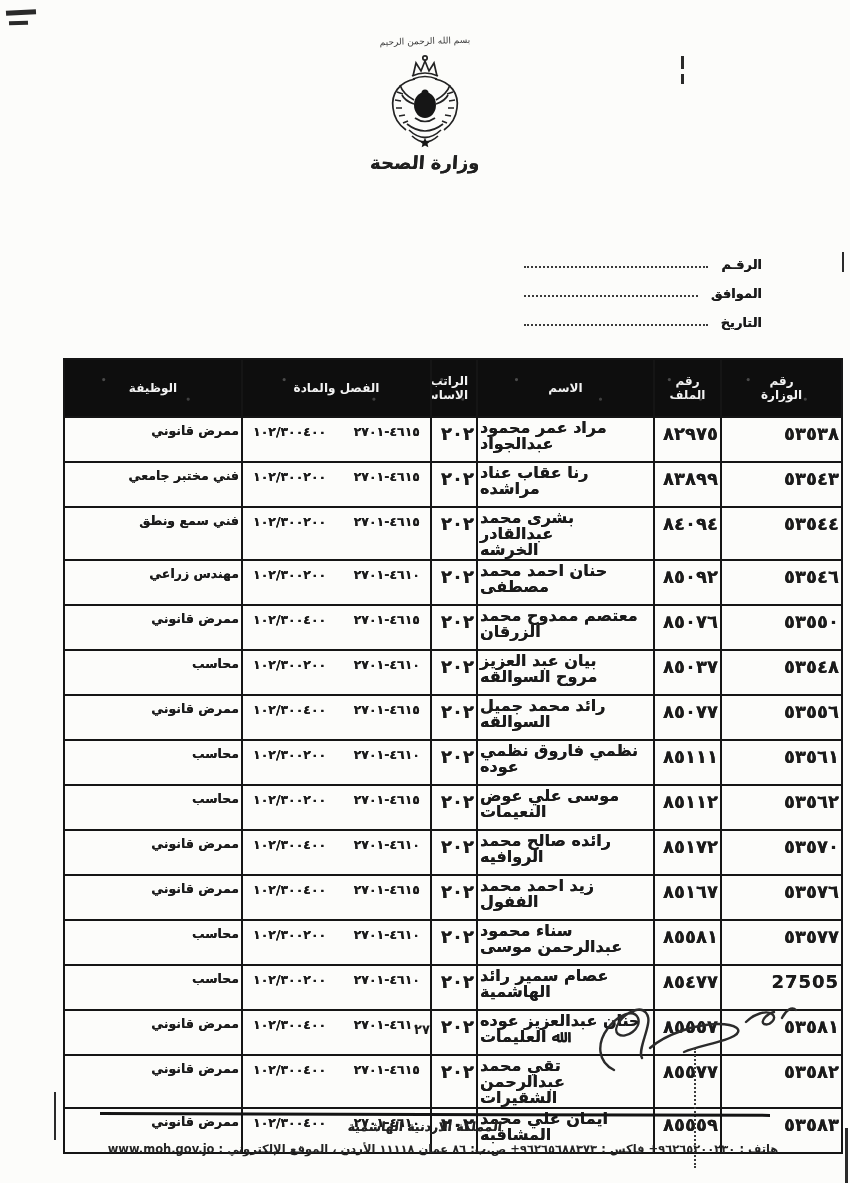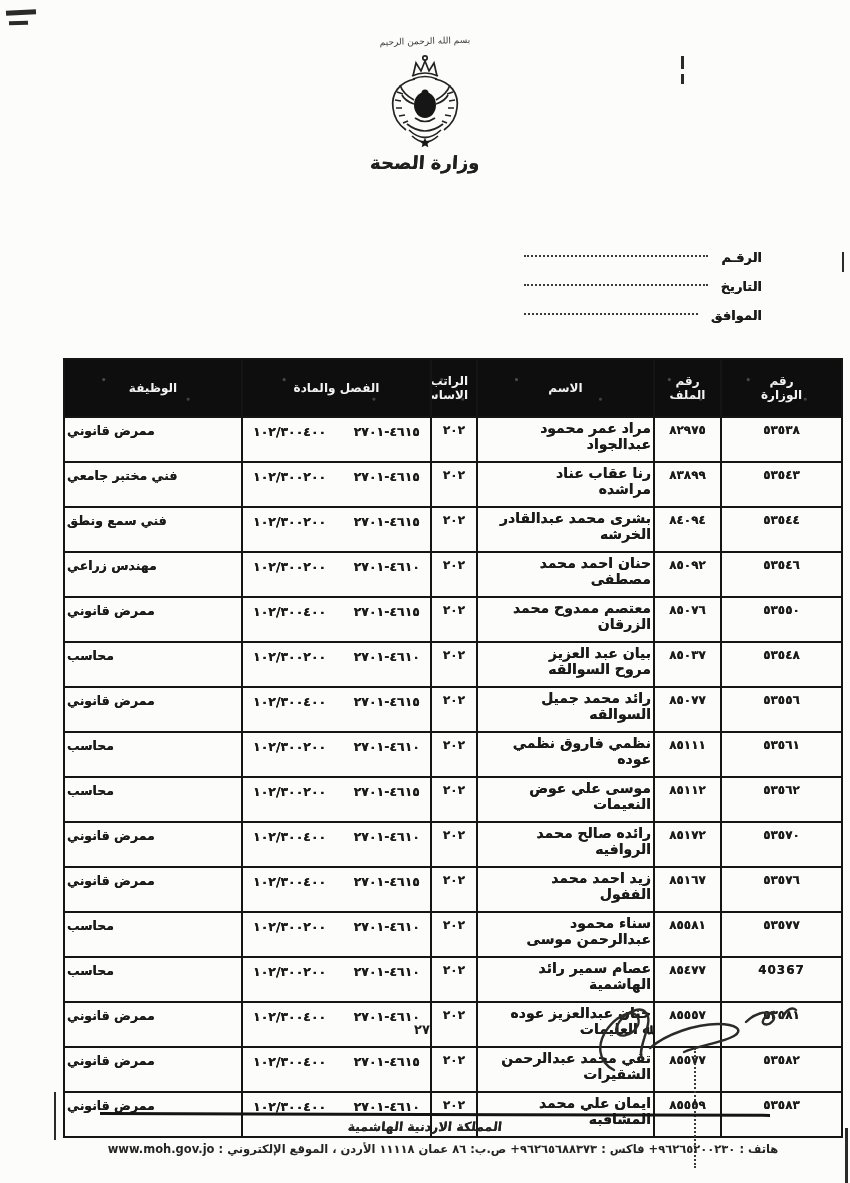--- a/index.html
+++ b/index.html
@@ -16,48 +16,48 @@
     font-size:9px; color:#3b3b3b; transform:rotate(-1.5deg); letter-spacing:0;
   }
   .emblem{position:absolute; top:52px; left:50%; transform:translateX(-50%);}
   .ministry-title{
     position:absolute; top:152px; left:0; right:0; text-align:center;
     font-size:18px; font-weight:bold; color:#202020;
     text-shadow:0 0 .6px #202020; transform:skewX(-4deg);
   }
   
   .ref-block{position:absolute; top:243px; right:86px; width:240px;}
-  .ref-row{display:flex; align-items:center; height:29px;gap:7px;}
+  .ref-row{display:flex; align-items:flex-end; height:29px;gap:7px;}
   .ref-label{
     font-size:13px; font-weight:bold; white-space:nowrap; padding-right:2px;
     text-shadow:0 0 .5px #222;
   }
   .ref-leader{
     flex:1; border-bottom:2px dotted #3a3a3a; margin:0 6px 4px 0; height:1px;
   }
   
   .tbl-wrap{position:absolute; top:358px; right:7px; left:65px; width:778px;}
   table{border-collapse:collapse; table-layout:fixed; width:778px; direction:rtl;}
   th,td{border:2px solid #151515; overflow:hidden;}
   thead th{
     background:#0e0e0e; color:#f2f2f2; font-size:12px; font-weight:bold;
     height:40px; line-height:14px; padding:8px;
     background-image:radial-gradient(circle at 22% 35%, #4a4a4a 0 1px, transparent 2px),
                      radial-gradient(circle at 70% 70%, #404040 0 1px, transparent 2px);
   }
   tbody td{height:37px; vertical-align:top; padding:2px 2px 1px 2px;}
-  .c-num{font-size:12px; font-weight:bold; text-align:center; padding-top:5px;
+  .c-num{font-size:18px; font-weight:bold; text-align:right; padding-top:5px;
          letter-spacing:1px; text-shadow:0 0 .5px #222;}
-  .c-name{font-size:14px; font-weight:bold; text-align:right; line-height:16px;
+  .c-name{font-size:16px; font-weight:bold; text-align:left; line-height:16px;
           text-shadow:0 0 .5px #222;}
   .c-fasl{direction:ltr;}
   .fasl-inner{display:flex; justify-content:space-between; direction:ltr;
               font-size:12.5px; font-weight:bold; padding:4px 8px 0 8px;
               letter-spacing:.5px; text-shadow:0 0 .5px #222;text-align:right;}
-  .c-job{font-size:12.5px; font-weight:bold; text-align:left; padding-top:5px;
+  .c-job{font-size:12.5px; font-weight:bold; text-align:right; padding-top:5px;
          text-shadow:0 0 .5px #222;}
   
   .page-number{position:absolute; top:1022px; left:414px; font-size:13px;
                font-weight:bold; letter-spacing:2px;}
   .signature{position:absolute; top:996px; left:538px;}
   .dotted-vline{position:absolute; top:1048px; left:694px; height:120px;
                 border-left:2px dotted #3a3a3a;}
   
   .footer-rule{position:absolute; top:1113px; left:100px; width:670px; height:3px;
                background:#141414; transform:rotate(.15deg);}
@@ -116,25 +116,25 @@
   </div>
 
   <div class="ministry-title">وزارة الصحة</div>
 
   <div class="ref-block">
     <div class="ref-row">
       <span class="ref-label">الرقـم</span>
       <span class="ref-leader"></span>
     </div>
     <div class="ref-row">
-      <span class="ref-label">التاريخ</span>
+      <span class="ref-label">الموافق</span>
       <span class="ref-leader"></span>
     </div>
     <div class="ref-row">
-      <span class="ref-label">الموافق</span>
+      <span class="ref-label">التاريخ</span>
       <span class="ref-leader"></span>
     </div>
   </div>
 
   <div class="tbl-wrap">
     <table>
       <colgroup>
         <col style="width:121px">
           <col style="width:67px">
           <col style="width:177px">
@@ -354,21 +354,21 @@
             <td class="c-num">٢٠٢</td>
             <td class="c-fasl">
               <div class="fasl-inner">
                 <span>١٠٢/٣٠٠٢٠٠</span>
                 <span>٤٦١٠-٢٧٠١</span>
               </div>
             </td>
             <td class="c-job">محاسب</td>
           </tr>
           <tr>
-            <td class="c-num">40367</td>
+            <td class="c-num">27505</td>
             <td class="c-num">٨٥٤٧٧</td>
             <td class="c-name">
               <div>عصام سمير رائد</div>
               <div>الهاشمية</div>
             </td>
             <td class="c-num">٢٠٢</td>
             <td class="c-fasl">
               <div class="fasl-inner">
                 <span>١٠٢/٣٠٠٢٠٠</span>
                 <span>٤٦١٠-٢٧٠١</span>

